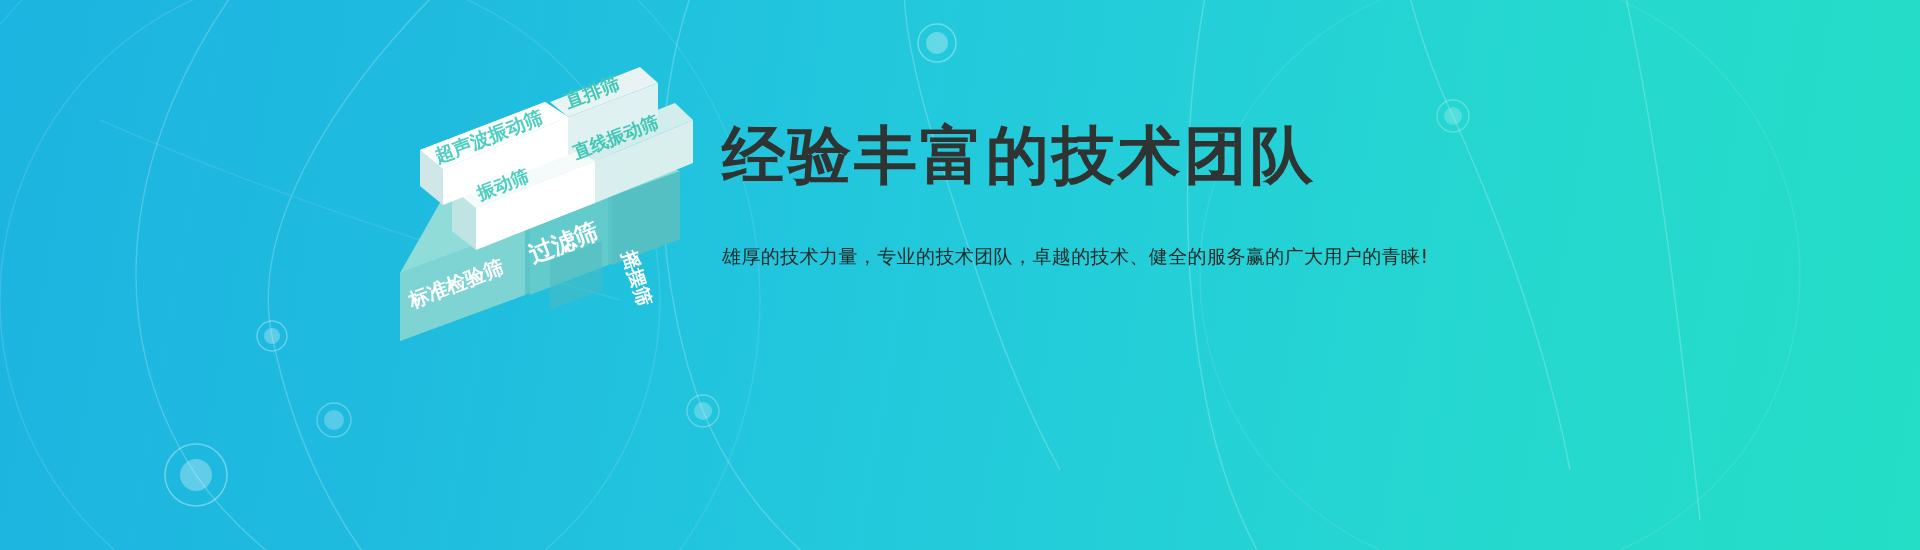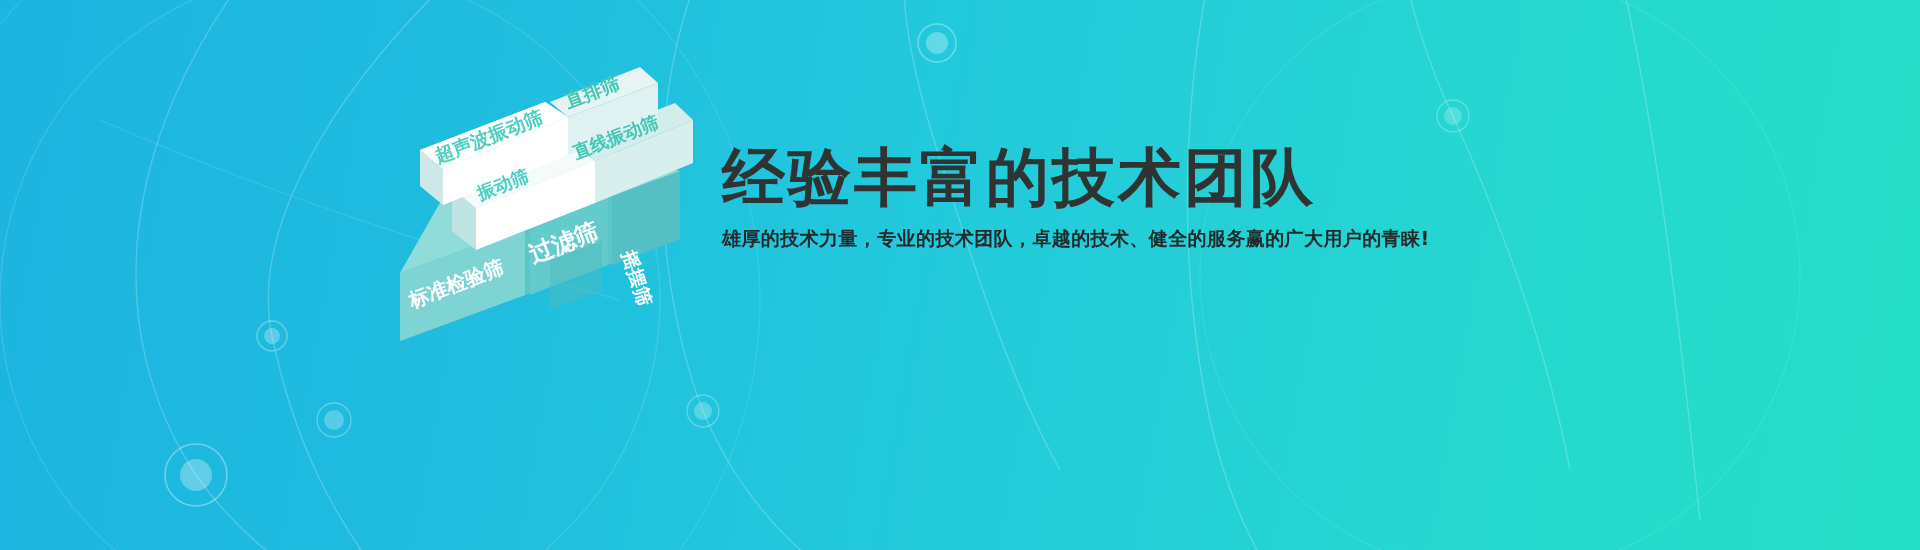--- a/index.html
+++ b/index.html
@@ -9,28 +9,28 @@
   }
   #banner{
     position:relative;width:1920px;height:550px;overflow:hidden;
     background:linear-gradient(100deg,#1cb4e0 0%,#1fbbdf 22%,#22c6dd 42%,#24cfd8 60%,#25d8cf 78%,#24dec6 100%);
   }
   
   .bg-svg{position:absolute;left:0;top:0;width:1920px;height:550px;}
   
   #cube-graphic{position:absolute;left:390px;top:45px;width:330px;height:310px;}
   
-  #text-block{position:absolute;left:722px;top:146px;width:620px;}
+  #text-block{position:absolute;left:722px;top:124px;width:620px;}
   #headline{
     font-size:63px;line-height:1.02;font-weight:700;color:#2f3433;
     letter-spacing:3px;white-space:nowrap;
     font-family:"DejaVu Sans","Liberation Sans",sans-serif;
   }
   #subtitle{
-    margin-top:16px;font-size:19px;color:#222a2a;font-weight:700;
+    margin-top:56px;font-size:19px;color:#222a2a;font-weight:400;
     letter-spacing:0.4px;white-space:nowrap;
     font-family:"DejaVu Sans","Liberation Sans",sans-serif;
   }
 </style>
 </head>
 <body>
 
 <div id="banner">
 
   <svg class="bg-svg" viewBox="0 0 1920 550" preserveAspectRatio="none">

